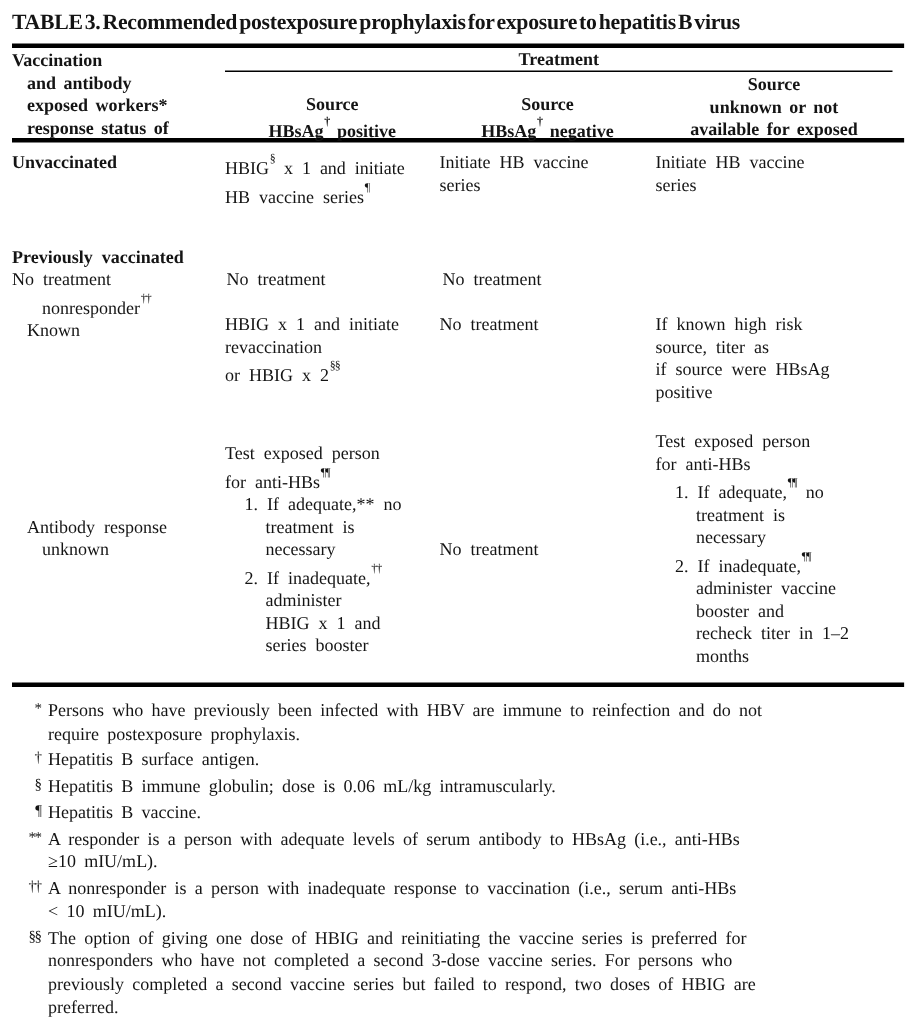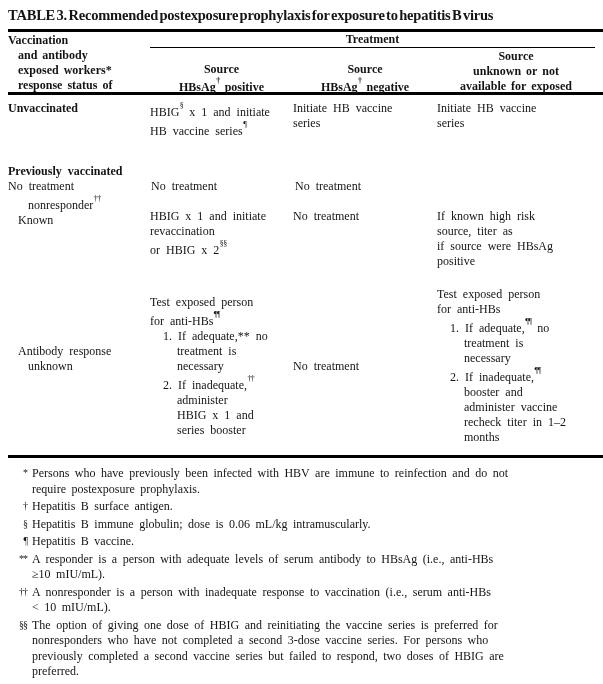--- a/index.html
+++ b/index.html
@@ -168,22 +168,22 @@
     <div class="c3 pt">
         <div class="ln">No treatment</div>
       </div>
     <div class="c4 pt">
         <div class="ln">Test exposed person</div>
         <div class="ln">for anti-HBs</div>
         <div class="ln ind3">1. If adequate,<sup>¶¶</sup> no</div>
         <div class="ln ind4">treatment is</div>
         <div class="ln ind4">necessary</div>
         <div class="ln ind3">2. If inadequate,<sup>¶¶</sup></div>
+        <div class="ln ind4">administer vaccine</div>
         <div class="ln ind4">booster and</div>
-        <div class="ln ind4">administer vaccine</div>
         <div class="ln ind4">recheck titer in 1–2</div>
         <div class="ln ind4">months</div>
       </div>
   </div>
 
   <div class="rule r3"></div>
 
   <div class="fnotes">
     <div class="fn">
       <div class="mk">*</div>

